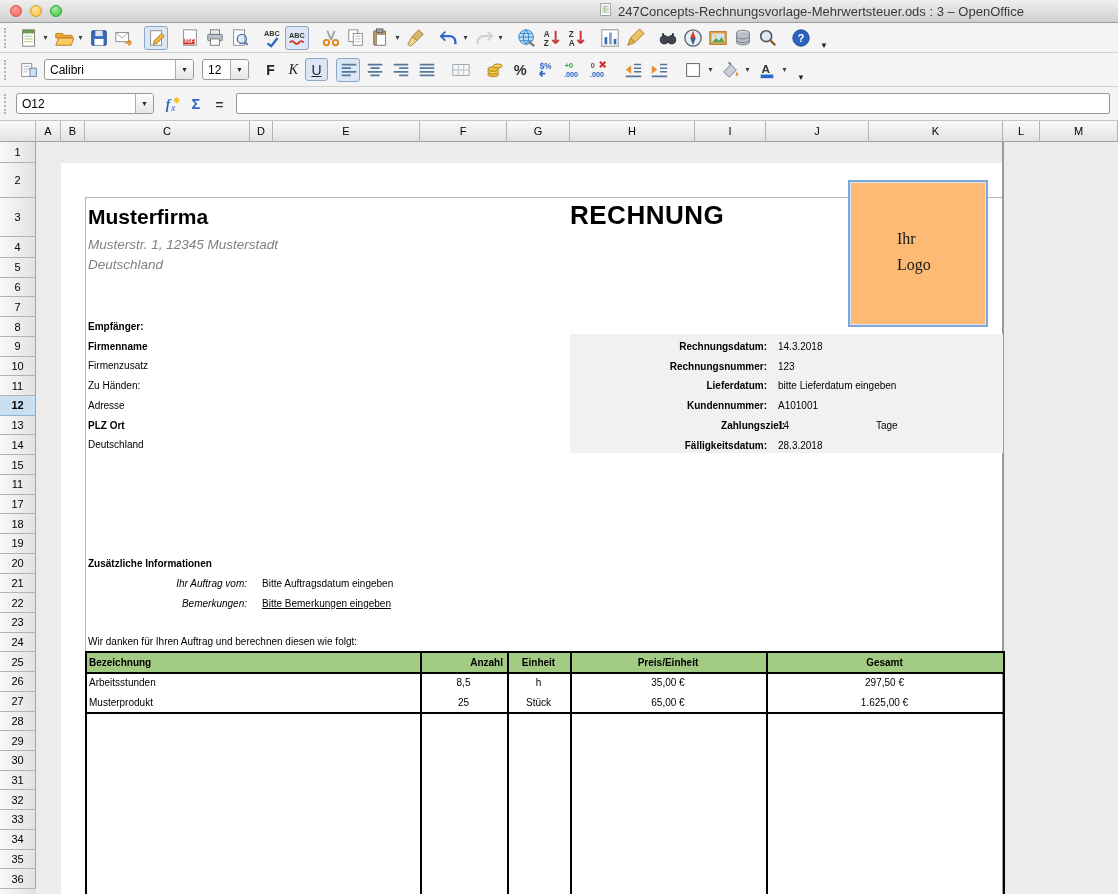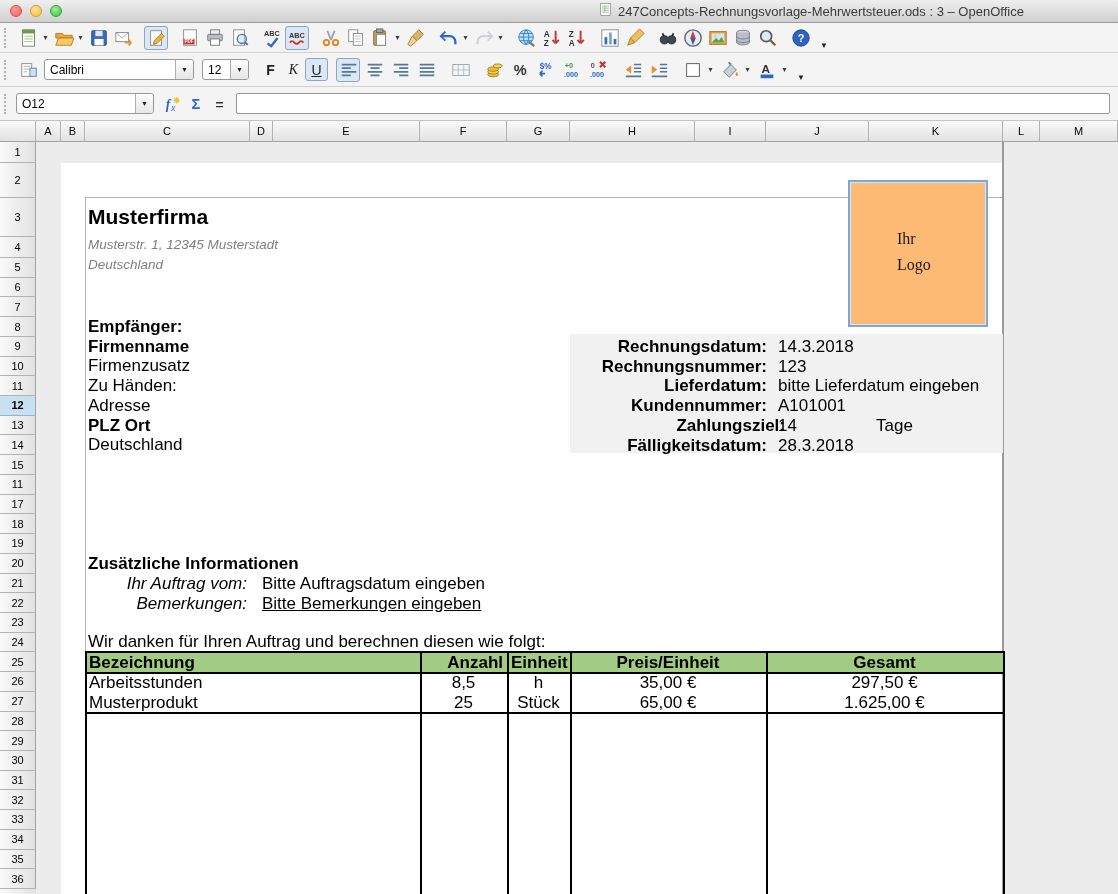--- a/index.html
+++ b/index.html
@@ -54,21 +54,21 @@
     border-bottom:1px solid #b2b2b2;border-right:1px solid #a3a3a3;
     font-size:11px;color:#000;display:flex;align-items:center;justify-content:center}
   .rcell.sel{background:#c9dff2;font-weight:bold;border-bottom-color:#93b3d2}
   
   #sheet{position:absolute;left:36px;top:142px;width:1082px;height:752px;background:#ececec;
     overflow:hidden;z-index:10}
   .page{position:absolute;left:25px;top:21px;width:942px;height:731px;background:#fff}
   .pb-line{position:absolute;left:966px;top:0;width:2px;height:752px;background:#9a9a9a}
   .pr-line-h{position:absolute;left:49px;top:55px;width:918px;height:1px;background:#b5b5b5}
   .pr-line-v{position:absolute;left:49px;top:55px;width:1px;height:697px;background:#b5b5b5}
-  .txt{position:absolute;white-space:nowrap;font-size:17px;color:#000;line-height:19.7px;height:19.7px}
+  .txt{position:absolute;white-space:nowrap;font-size:10px;color:#000;line-height:19.7px;height:19.7px}
   .b{font-weight:bold}
   .company-name{font-size:21px;font-weight:bold;line-height:24px;height:24px}
   .addr{font-size:13.5px;font-style:italic;color:#7f7f7f;line-height:20px}
   .doc-title{font-size:26px;font-weight:bold;line-height:30px;height:30px;letter-spacing:.5px}
   .logo-box{position:absolute;left:812px;top:38px;width:136px;height:143px;background:#fdba74;
     border:2px solid #7da7d8;box-shadow:0 0 0 1px #d8e6f4 inset}
   .logo-box .ltxt{position:absolute;left:47px;font-family:"Liberation Serif",serif;font-size:16px;color:#1a1a1a}
   .info-bg{position:absolute;left:534px;top:192px;width:433px;height:119px;background:#f1f1f1}
   .line-black-h{position:absolute;height:1.5px;background:#000}
   .line-black-v{position:absolute;width:1.5px;background:#000}
@@ -484,20 +484,21 @@
 <div id="sheet">
   <div class="page"></div>
   <div class="pr-line-h"></div>
   <div class="pr-line-v"></div>
   <div class="pb-line"></div>
 
   <div class="txt company-name" style="left:52px;top:63px">Musterfirma</div>
   <div class="txt addr" style="left:52px;top:93px">Musterstr. 1, 12345 Musterstadt</div>
   <div class="txt addr" style="left:52px;top:113px">Deutschland</div>
 
+  <div class="txt doc-title" style="left:534px;top:58px">RECHNUNG</div>
 
   <div class="logo-box">
     <div class="ltxt" style="top:48px">Ihr</div>
     <div class="ltxt" style="top:74px">Logo</div>
   </div>
 
   <div id="recipient-block"></div>
 
   <div class="info-bg"></div>
   <div id="details-rows"></div>

